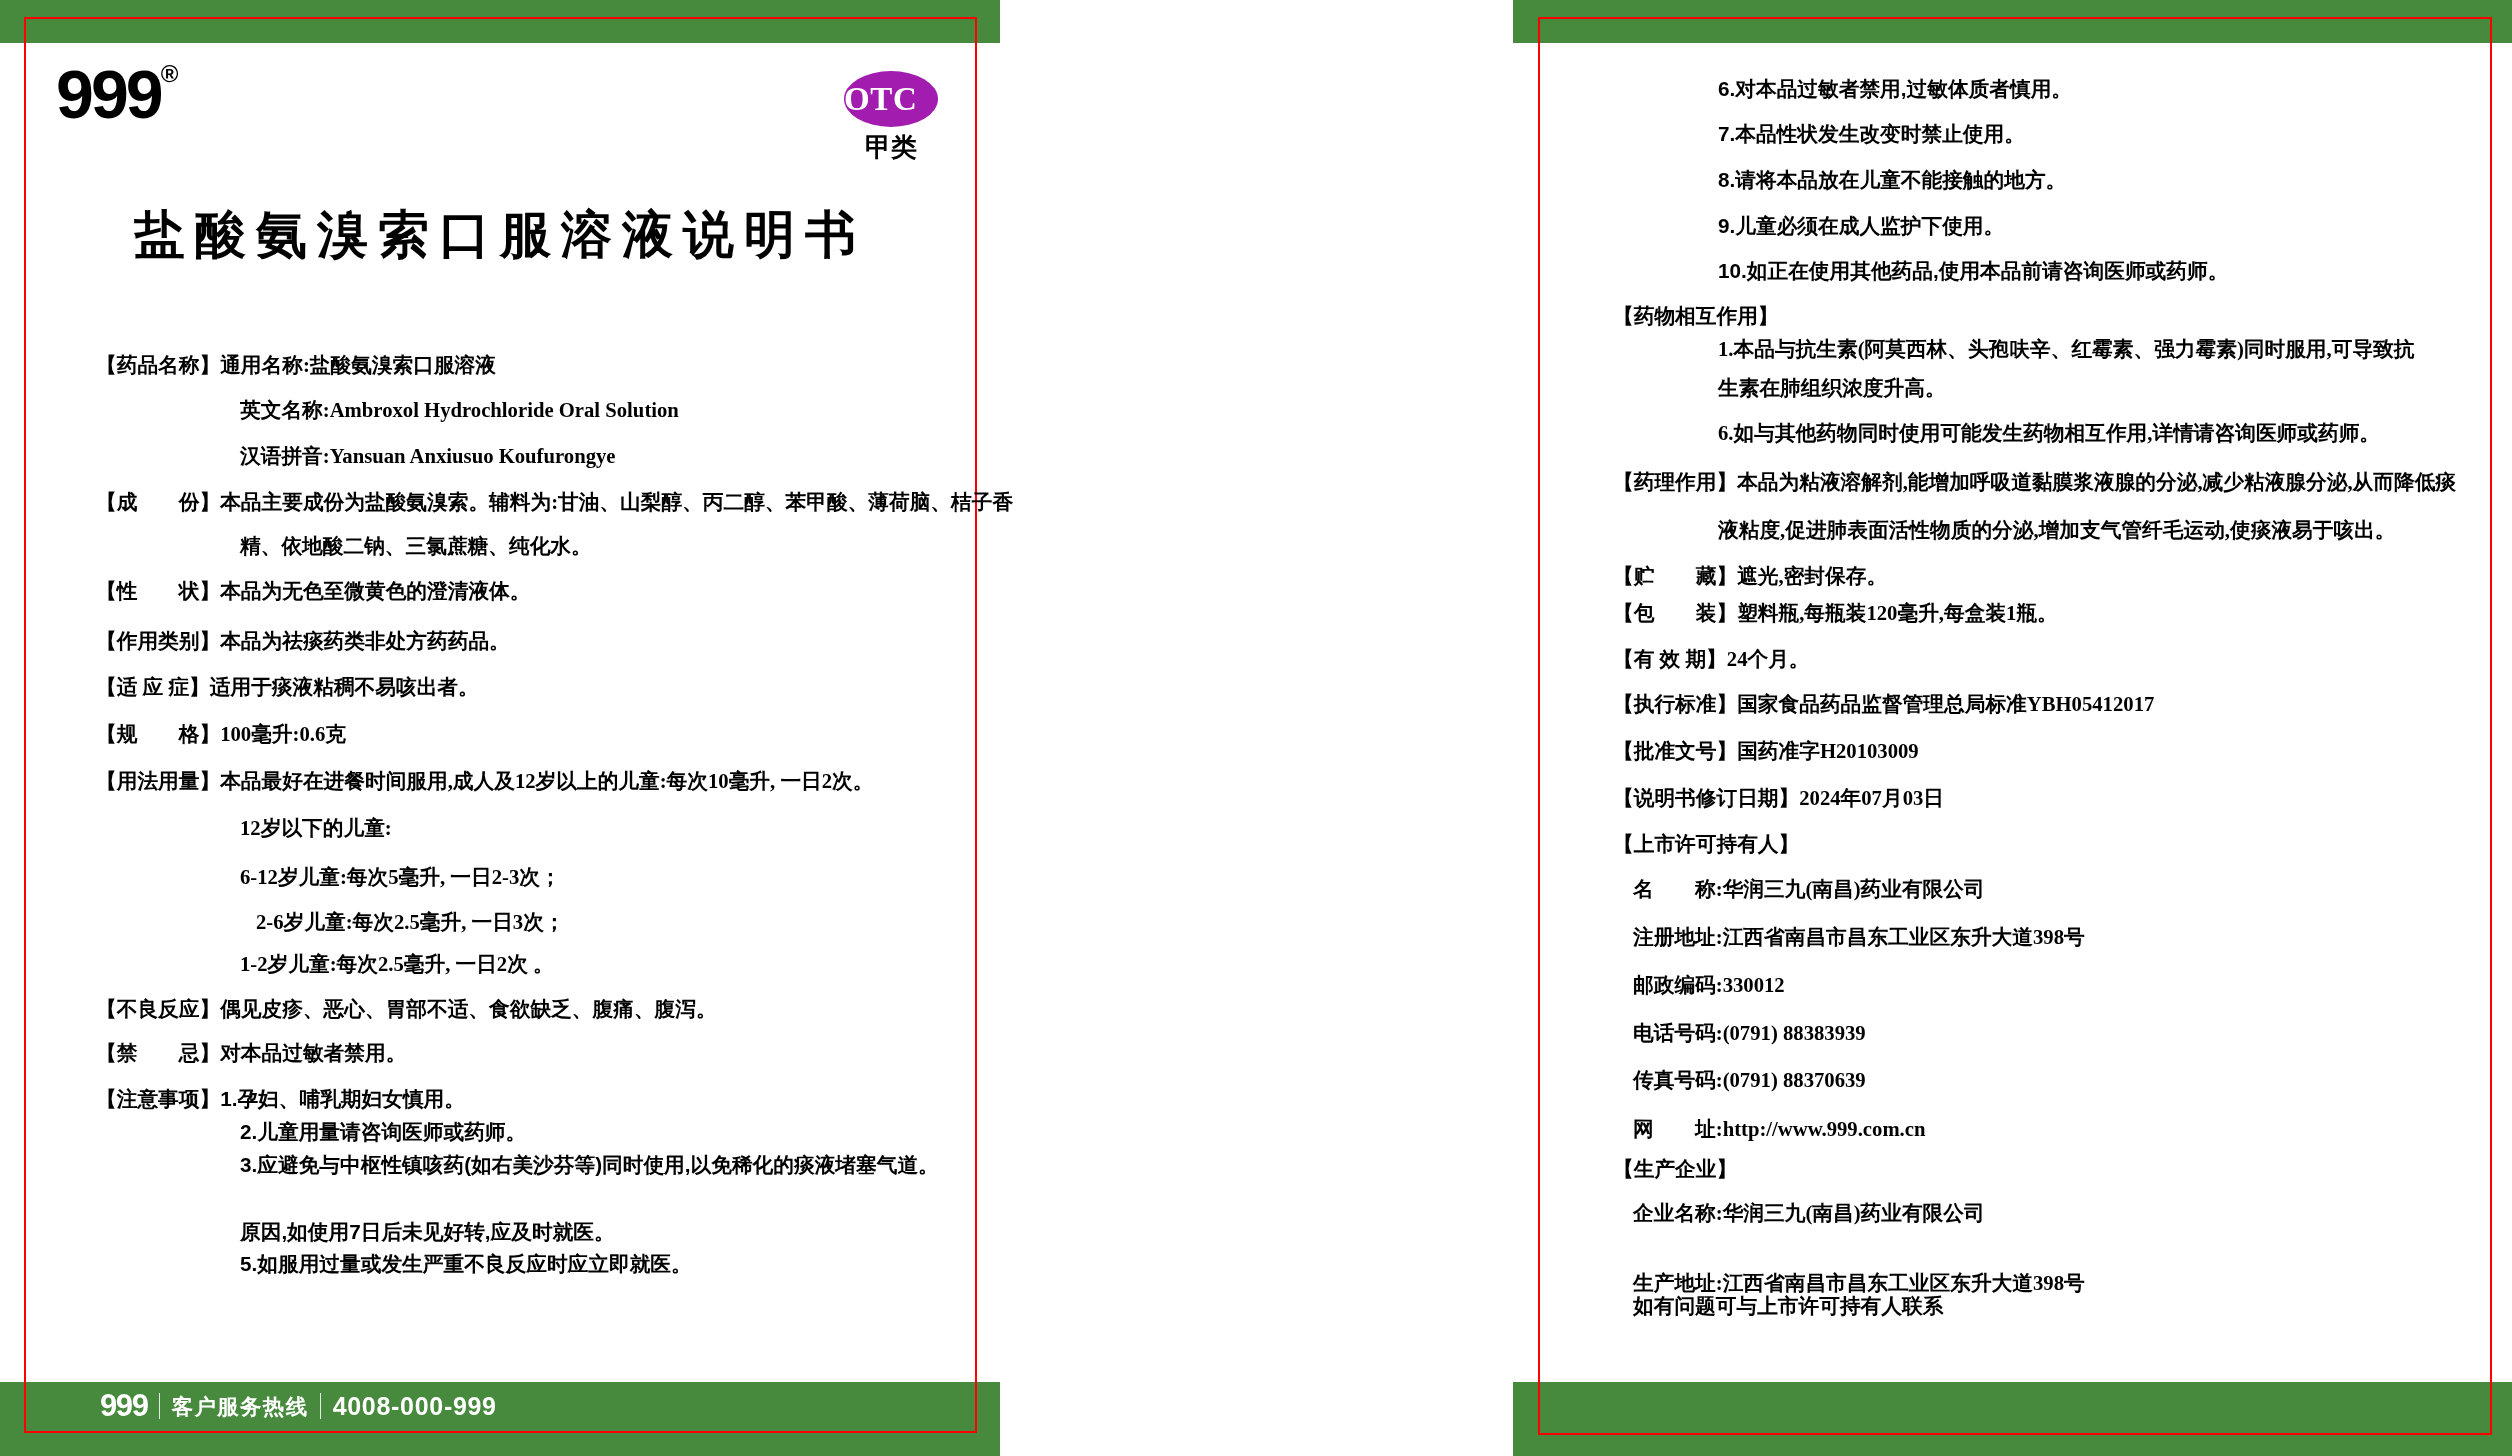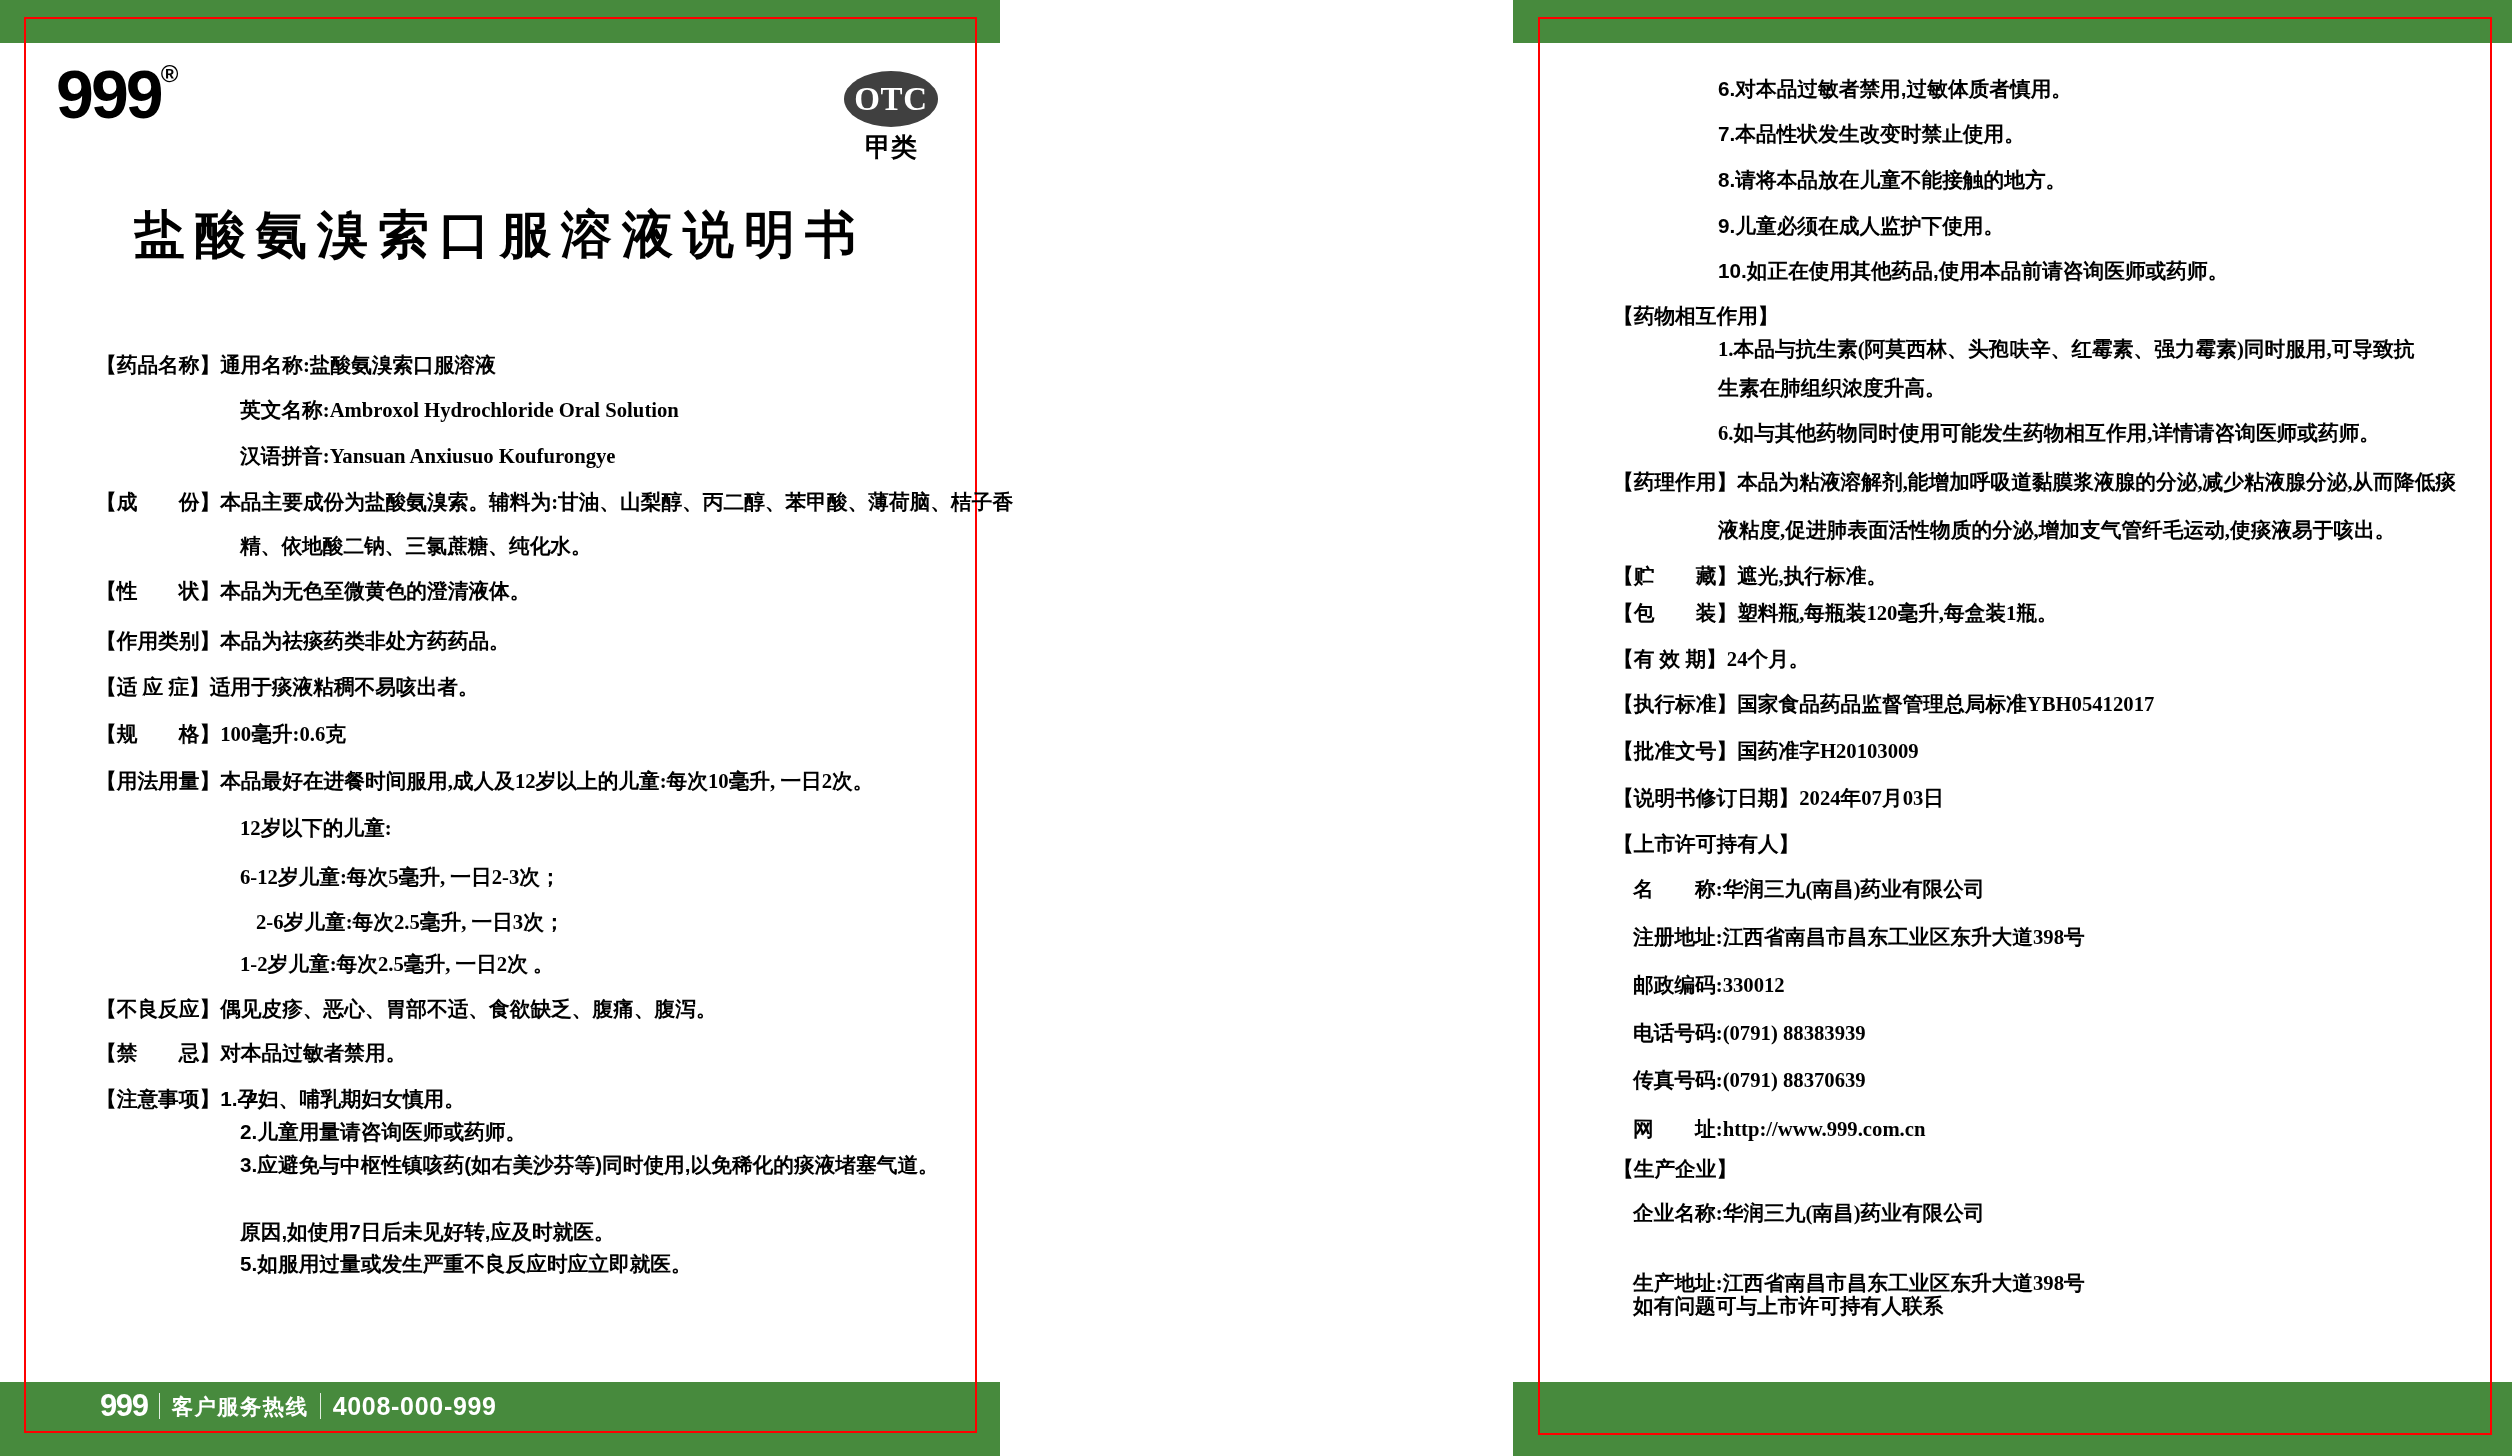--- a/index.html
+++ b/index.html
@@ -8,22 +8,22 @@
   .band{position:absolute;background:#478a3d;z-index:1;}
   .redbox{position:absolute;border:2.1px solid #ff0000;z-index:3;}
   .ln{position:absolute;z-index:4;font-size:20.7px;font-weight:bold;line-height:28.5px;white-space:nowrap;}
   .serif{font-family:"Liberation Serif",serif;}
   .sans{font-family:"Liberation Sans",sans-serif;}
   .lbl{font-family:"Liberation Serif",serif;}
   
   #logo{position:absolute;left:56px;top:60px;z-index:4;font-family:"Liberation Sans",sans-serif;
         font-weight:900;font-size:68px;line-height:68px;letter-spacing:-2.9px;}
   #logo .reg{font-size:24px;font-weight:bold;vertical-align:top;line-height:28.5px;letter-spacing:0;}
-  #otc-badge{position:absolute;left:844px;top:71px;width:94px;height:56px;background:#404040;
-             border-radius:50%;z-index:4;display:flex;align-items:center;justify-content:center;}
+  #otc-badge{position:absolute;left:844px;top:71px;width:94px;height:56px;background:#a21caf;
+             border-radius:50%;z-index:4;display:flex;align-items:center;}
   #otc-badge span{color:#fff;font-family:"Liberation Serif",serif;font-weight:bold;font-size:33px;letter-spacing:0.7px;}
   #otc-class{position:absolute;left:844px;top:130px;width:94px;text-align:center;z-index:4;
              font-family:Liberation Serif, serif;font-weight:bold;font-size:26px;}
   #doc-title{position:absolute;left:0;top:201px;width:1000px;text-align:center;z-index:4;
              font-family:"Liberation Serif",serif;font-weight:bold;font-size:51px;letter-spacing:10px;}
   #doc-subtitle{position:absolute;left:0;top:278px;width:1000px;text-align:center;z-index:4;
              font-family:"Liberation Sans",sans-serif;font-weight:bold;font-size:23.5px;letter-spacing:2.1px;}
   
   #footer-row{position:absolute;left:100px;top:1388px;height:36px;z-index:4;display:flex;
               align-items:center;color:#fff;}
@@ -80,21 +80,21 @@
   <div class="ln sans" style="left:1718px;top:120px;">7.本品性状发生改变时禁止使用。</div>
   <div class="ln sans" style="left:1718px;top:166px;">8.请将本品放在儿童不能接触的地方。</div>
   <div class="ln sans" style="left:1718px;top:212px;">9.儿童必须在成人监护下使用。</div>
   <div class="ln sans" style="left:1718px;top:257px;">10.如正在使用其他药品,使用本品前请咨询医师或药师。</div>
   <div class="ln serif" style="left:1613px;top:302px;">【药物相互作用】</div>
   <div class="ln serif" style="left:1718px;top:335px;">1.本品与抗生素(阿莫西林、头孢呋辛、红霉素、强力霉素)同时服用,可导致抗</div>
   <div class="ln serif" style="left:1718px;top:374px;">生素在肺组织浓度升高。</div>
   <div class="ln serif" style="left:1718px;top:419px;">6.如与其他药物同时使用可能发生药物相互作用,详情请咨询医师或药师。</div>
   <div class="ln serif" style="left:1613px;top:468px;text-align:right;">【药理作用】本品为粘液溶解剂,能增加呼吸道黏膜浆液腺的分泌,减少粘液腺分泌,从而降低痰</div>
   <div class="ln serif" style="left:1718px;top:516px;">液粘度,促进肺表面活性物质的分泌,增加支气管纤毛运动,使痰液易于咳出。</div>
-  <div class="ln serif" style="left:1613px;top:562px;">【贮　　藏】遮光,执行标准。</div>
+  <div class="ln serif" style="left:1613px;top:562px;">【贮　　藏】遮光,密封保存。</div>
   <div class="ln serif" style="left:1613px;top:599px;">【包　　装】塑料瓶,每瓶装120毫升,每盒装1瓶。</div>
   <div class="ln serif" style="left:1613px;top:645px;">【有 效 期】24个月。</div>
   <div class="ln serif" style="left:1613px;top:690px;">【执行标准】国家食品药品监督管理总局标准YBH05412017</div>
   <div class="ln serif" style="left:1613px;top:737px;">【批准文号】国药准字H20103009</div>
   <div class="ln serif" style="left:1613px;top:784px;">【说明书修订日期】2024年07月03日</div>
   <div class="ln serif" style="left:1613px;top:830px;">【上市许可持有人】</div>
   <div class="ln serif" style="left:1633px;top:875px;">名　　称:华润三九(南昌)药业有限公司</div>
   <div class="ln serif" style="left:1633px;top:923px;">注册地址:江西省南昌市昌东工业区东升大道398号</div>
   <div class="ln serif" style="left:1633px;top:971px;">邮政编码:330012</div>
   <div class="ln serif" style="left:1633px;top:1019px;">电话号码:(0791) 88383939</div>

